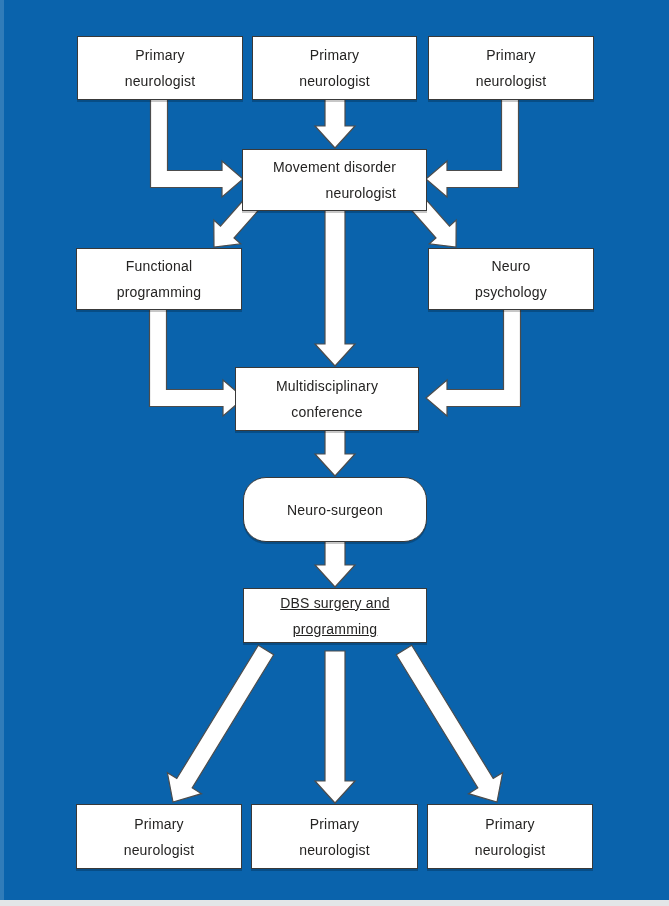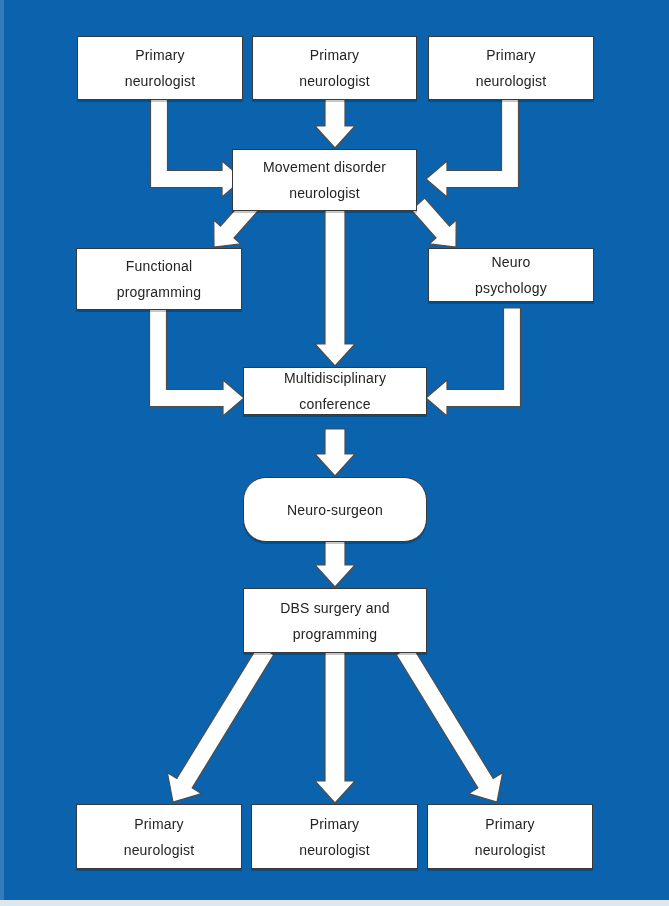--- a/index.html
+++ b/index.html
@@ -29,26 +29,26 @@
     color:var(--text,#242322);
     display:flex;align-items:center;justify-content:center;
     text-align:center;font-size:14px;line-height:26px;letter-spacing:0.2px;
     white-space:pre-line;
     box-shadow:0 2px 0 rgba(0,0,0,0.22);
   }
   
   .n0 {left:77px;  top:36px;  width:166px; height:64px;}
   .n1 {left:252px; top:36px;  width:165px; height:64px;}
   .n2 {left:428px; top:36px;  width:166px; height:64px;}
-  .n3 {left:232px; top:149px; width:185px; height:62px;}
+  .n3 {left:242px; top:149px; width:185px; height:62px;text-align:right;}
   .n4 {left:76px;  top:248px; width:166px; height:62px;}
-  .n5 {left:428px; top:248px; width:166px; height:54px;}
-  .n6 {left:243px; top:367px; width:184px; height:48px;}
+  .n5 {left:428px; top:248px; width:166px; height:62px;}
+  .n6 {left:235px; top:367px; width:184px; height:64px;}
   .n7 {left:243px; top:477px; width:184px; height:65px;border-radius:23px;}
-  .n8 {left:243px; top:588px; width:184px; height:65px;}
+  .n8 {left:243px; top:588px; width:184px; height:55px;text-decoration:underline;}
   .n9 {left:76px;  top:804px; width:166px; height:65px;}
   .n10{left:251px; top:804px; width:167px; height:65px;}
   .n11{left:427px; top:804px; width:166px; height:65px;}
 </style>
 </head>
 <body>
 
 <div class="canvas">
   <svg class="arrow-layer" id="arrow-layer" viewBox="0 0 669 906" xmlns="http://www.w3.org/2000/svg">
       <polygon points="150.5,98 167.5,98 167.5,170.5 222,170.5 222,161 243,179 222,197 222,187.5 150.5,187.5"></polygon>

